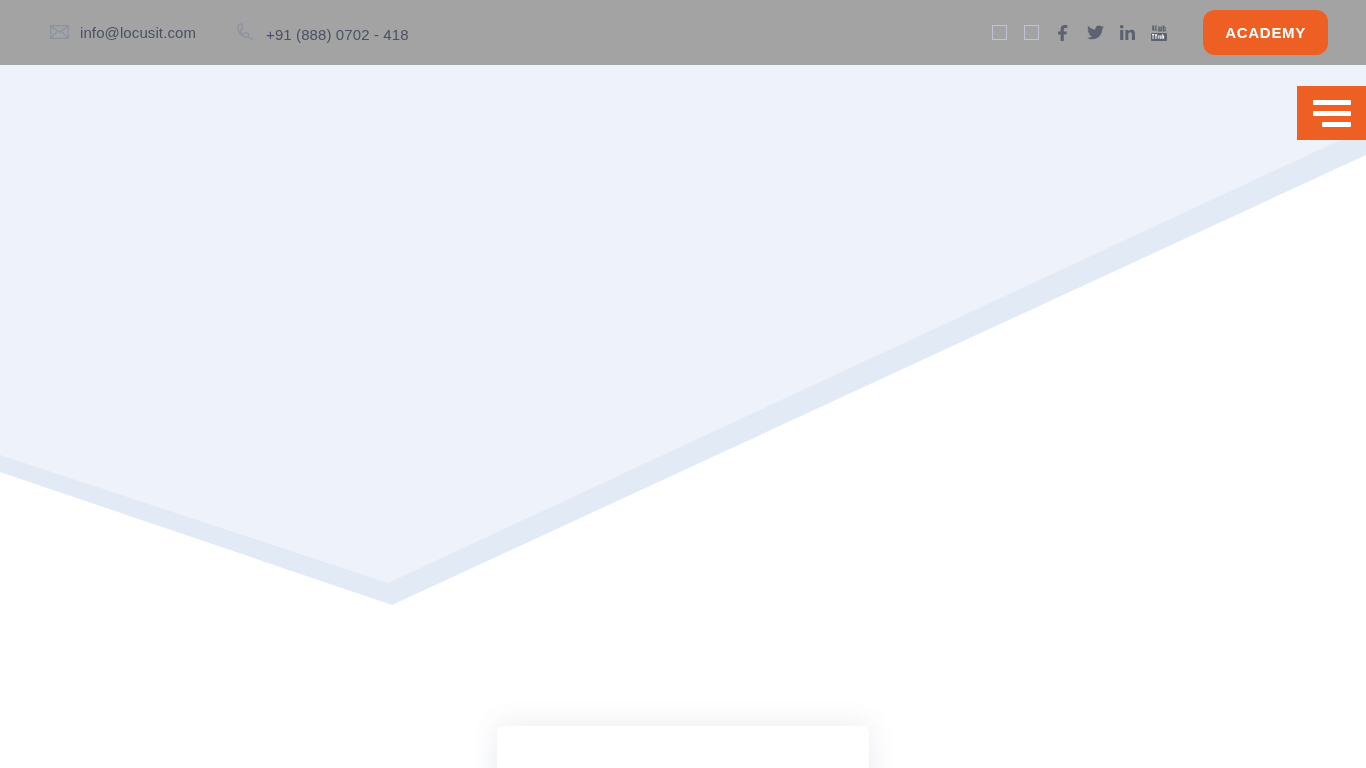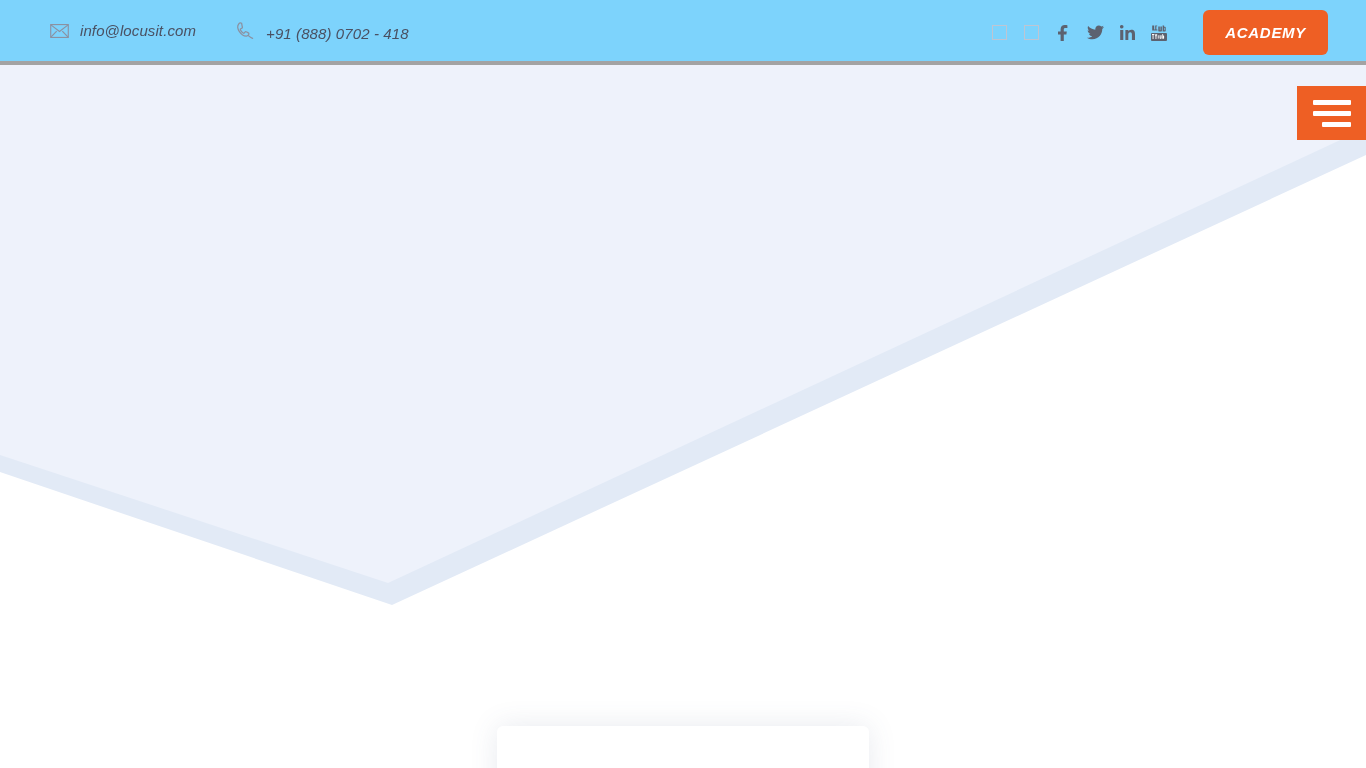--- a/index.html
+++ b/index.html
@@ -30,26 +30,25 @@
     z-index: 0;
   }
   .hero-bg svg { display: block; }
 
   
   .topbar {
     position: absolute;
     left: 0; top: 0;
     width: 1366px;
     height: 65px;
-    background: #7dd3fc;
-    border-bottom: 4px solid #a3a3a3;
+    background: #a3a3a3;
+    border-bottom: 1px solid #a3a3a3;
     z-index: 20;
     display: flex;
     align-items: center;
-    font-style: italic;
   }
 
   .contact-group {
     display: flex;
     align-items: center;
     margin-left: 48px;
   }
 
   .contact-item {
     display: flex;
@@ -112,21 +111,21 @@
     margin-right: 38px;
     height: 45px;
     padding: 0 22px;
     background: #ee5f24;
     color: #ffffff;
     font-size: 15px;
     font-weight: bold;
     letter-spacing: .7px;
     text-decoration: none;
     border: none;
-    border-radius: 6px;
+    border-radius: 12px;
     cursor: pointer;
     font-family: "Liberation Sans", sans-serif;
   }
 
   
   .navbar {
     position: absolute;
     left: 0; top: 66px;
     width: 1366px;
     height: 74px;

